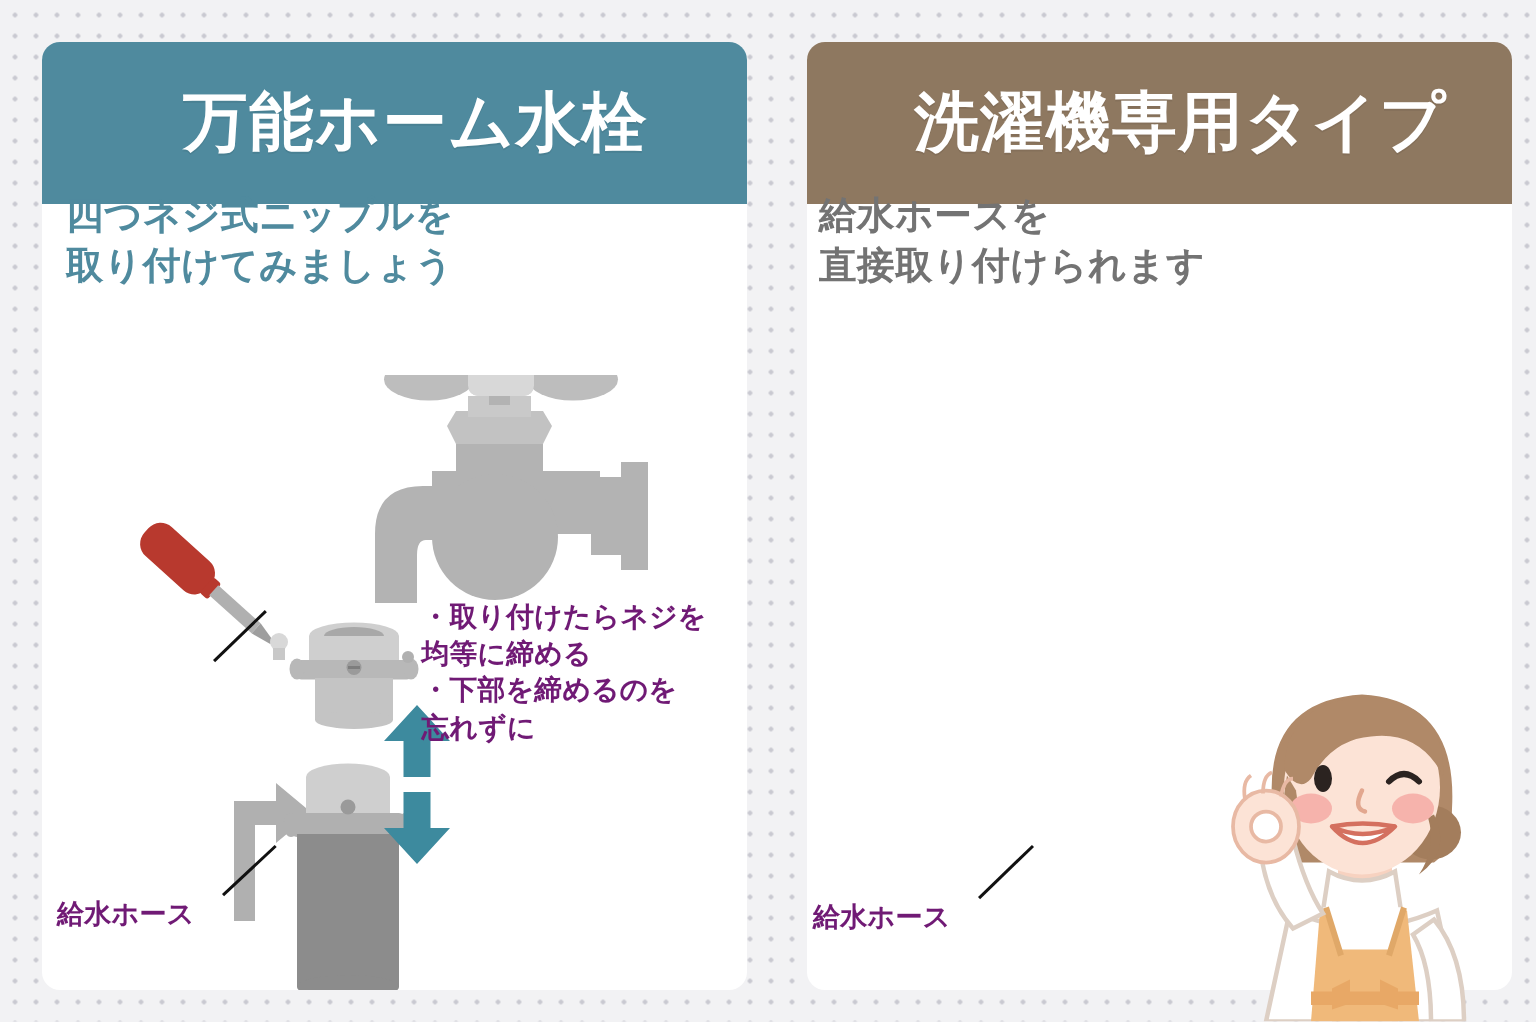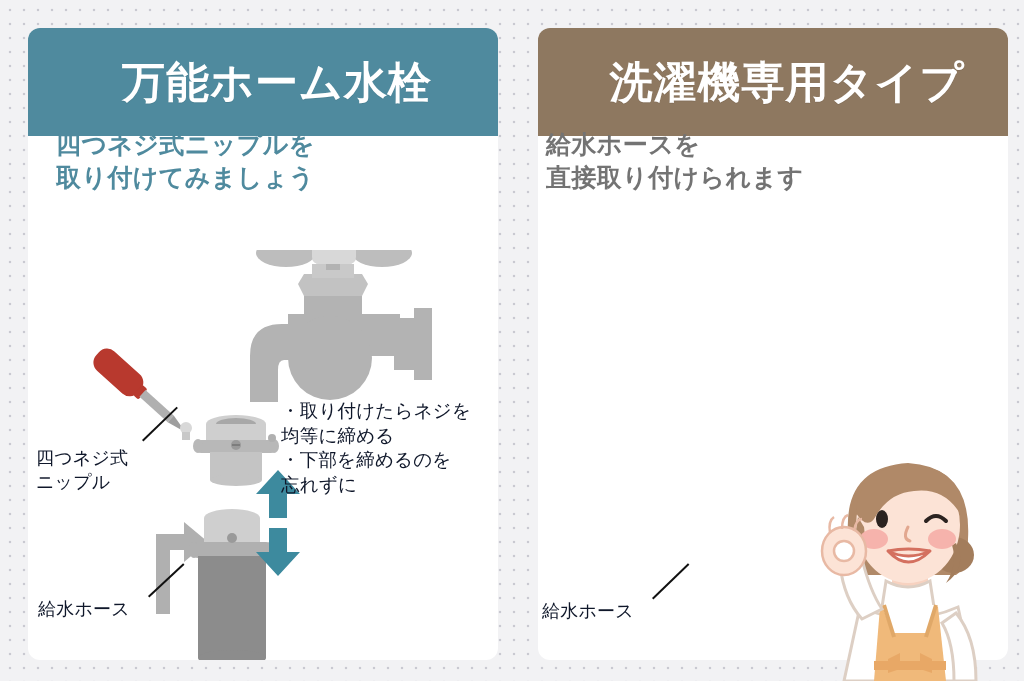--- a/index.html
+++ b/index.html
@@ -61,31 +61,31 @@
   }
 
   .subtitle {
     position: absolute;
     font-size: 25px;
     font-weight: bold;
     line-height: 1.32;
     white-space: pre-line;
     letter-spacing: 0.4px;
   }
-  #subtitle-left  { left: 56px; top: 128px; color: #4f8a9e; }
+  #subtitle-left  { left: 44px; top: 128px; color: #4f8a9e; }
   #subtitle-right { left: 24px; top: 128px; color: #737373; }
 
   
   .layer { position: absolute; left: 0; top: 0; }
 
   
   .annot {
     position: absolute;
-    color: #0f172a;
-    font-weight: normal;
+    color: #701a75;
+    font-weight: bold;
     font-size: 18.5px;
     line-height: 1.33;
     white-space: pre-line;
     letter-spacing: 0.2px;
   }
   .annot.sm { font-size: 18px; }
 
   #annot-bullets-1 { left: 281px; top: 399px; }
   #annot-bullets-2 { left: 270px; top: 530px; }
   #label-nipple-left { left: 36px; top: 447px; }
@@ -211,22 +211,20 @@
 
   <div class="subtitle" id="subtitle-right" style="left:546px;">給水ホースを
 直接取り付けられます</div>
 
   <div class="annot" id="annot-bullets-1">・取り付けたらネジを
   均等に締める
 ・下部を締めるのを
   忘れずに</div>
 
 
-  <div class="annot sm" id="label-nipple-left">四つネジ式
-ニップル</div>
 
   <div class="annot sm" id="label-hose-left">給水ホース</div>
 
   <div class="annot sm" id="label-hose-right">給水ホース</div>
 
   <div class="leader" id="leader-nipple-left"></div>
   <div class="leader" id="leader-hose-left"></div>
   <div class="leader" id="leader-hose-right"></div>
 
   <svg id="character" width="228" height="234" viewBox="0 0 228 234">

